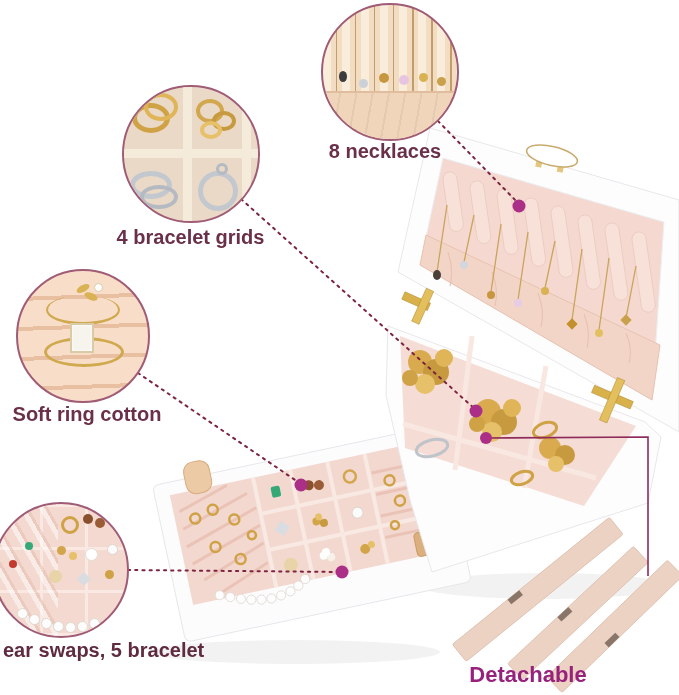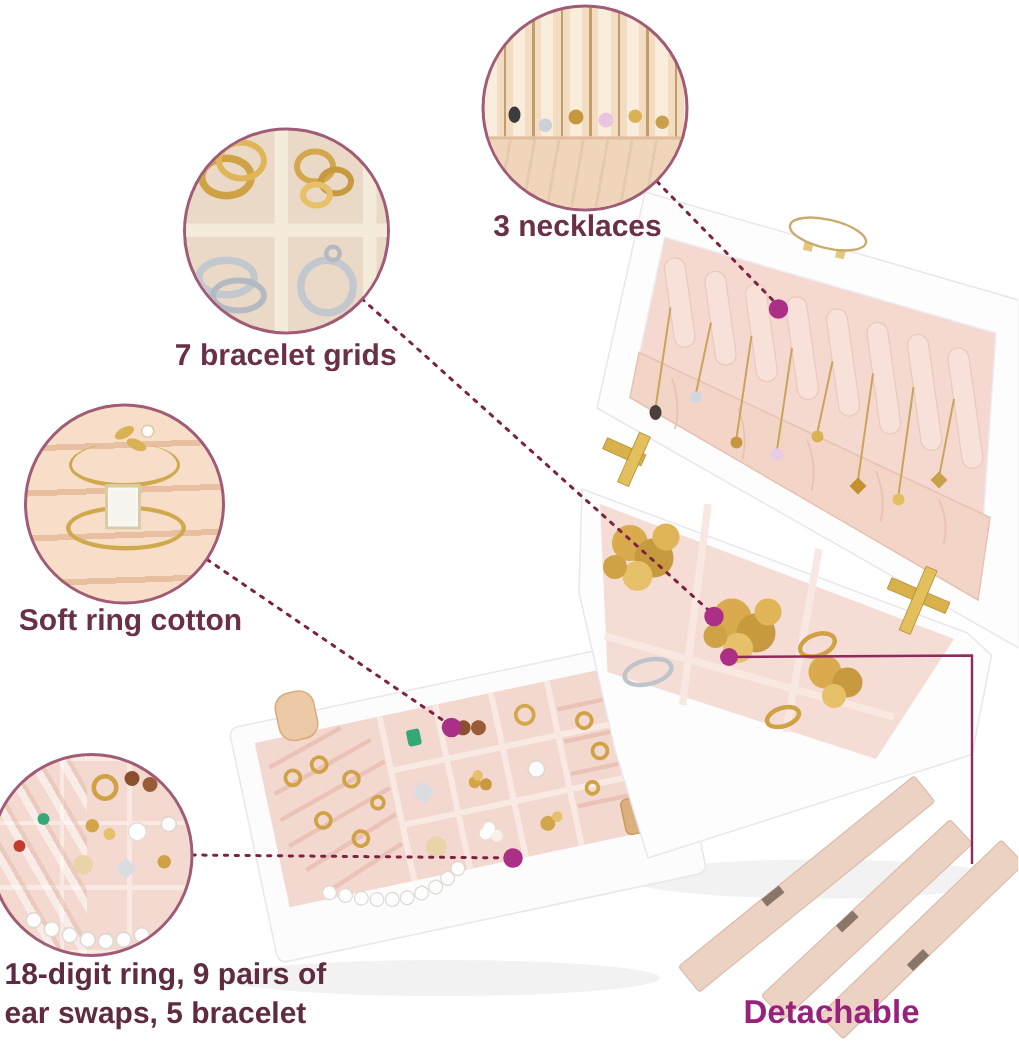--- a/index.html
+++ b/index.html
@@ -50,21 +50,21 @@
   .jewel{position:absolute;border-radius:50%;}
   
   .label{
     position:absolute;color:#6b3049;font-weight:bold;
     font-size:20px;letter-spacing:0;line-height:1.3;
   }
   .lbl-necklaces{left:295px;top:138px;width:180px;text-align:center;}
   .lbl-bracelets{left:98px;top:224px;width:185px;text-align:center;}
   .lbl-rings{left:-2px;top:401px;width:178px;text-align:center;}
   .lbl-tray{left:3px;top:637px;width:240px;text-align:left;color:#5f2b40;}
-  .lbl-detach{left:443px;top:661px;width:170px;text-align:right;color:#97227c;font-size:22px;}
+  .lbl-detach{left:443px;top:661px;width:170px;text-align:center;color:#97227c;font-size:22px;}
 </style>
 </head>
 <body>
 
 <div class="stage">
 
   <svg class="scene-svg" width="679" height="695" viewBox="0 0 679 695">
 
     <ellipse cx="545" cy="586" rx="125" ry="13" fill="rgba(0,0,0,0.05)"></ellipse>
     <ellipse cx="295" cy="652" rx="145" ry="12" fill="rgba(0,0,0,0.05)"></ellipse>
@@ -323,25 +323,24 @@
     <span class="jewel" style="left:110px;top:66px;width:9px;height:9px;background:#cfa245;"></span>
     <span class="jewel" style="left:22px;top:104px;width:9px;height:9px;background:#fdfdfd;border:1px solid #ded8d0;"></span>
     <span class="jewel" style="left:34px;top:110px;width:9px;height:9px;background:#fdfdfd;border:1px solid #ded8d0;"></span>
     <span class="jewel" style="left:46px;top:114px;width:9px;height:9px;background:#fdfdfd;border:1px solid #ded8d0;"></span>
     <span class="jewel" style="left:58px;top:117px;width:9px;height:9px;background:#fdfdfd;border:1px solid #ded8d0;"></span>
     <span class="jewel" style="left:70px;top:118px;width:9px;height:9px;background:#fdfdfd;border:1px solid #ded8d0;"></span>
     <span class="jewel" style="left:82px;top:117px;width:9px;height:9px;background:#fdfdfd;border:1px solid #ded8d0;"></span>
     <span class="jewel" style="left:94px;top:114px;width:9px;height:9px;background:#fdfdfd;border:1px solid #ded8d0;"></span>
   </div>
 
-  <div class="label lbl-necklaces">3 necklaces</div>
-
-  <div class="label lbl-bracelets">7 bracelet grids</div>
+  <div class="label lbl-necklaces">8 necklaces</div>
+
+  <div class="label lbl-bracelets">4 bracelet grids</div>
 
   <div class="label lbl-rings">Soft ring cotton</div>
 
   <div class="label lbl-tray">
-    <div>18-digit ring, 9 pairs of</div>
     <div>ear swaps, 5 bracelet</div>
   </div>
 
   <div class="label lbl-detach">Detachable</div>
 </div>
 
 </body></html>

